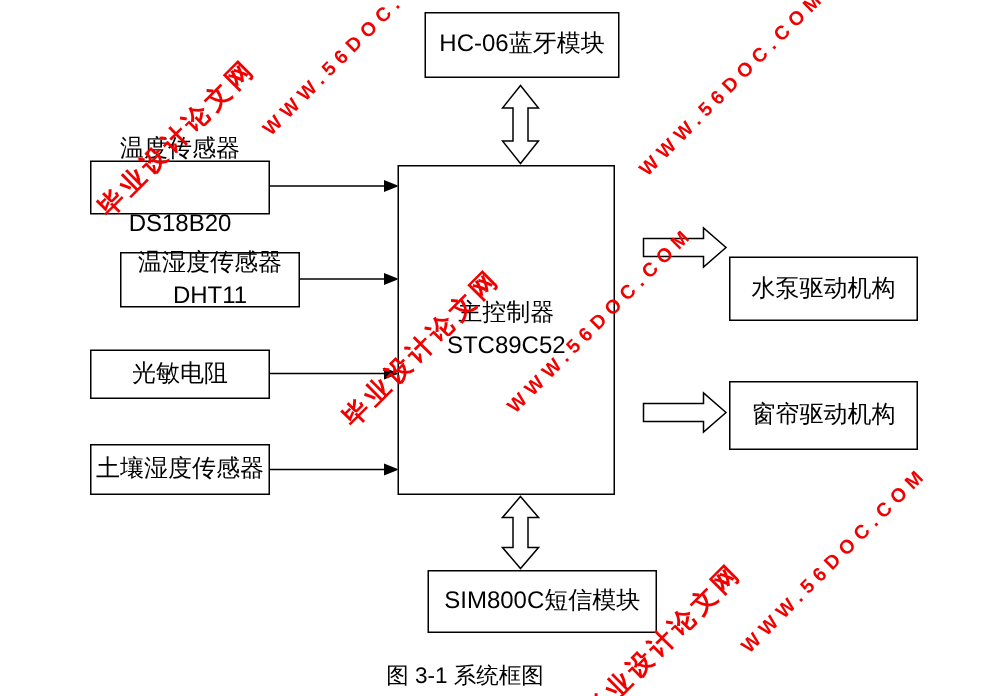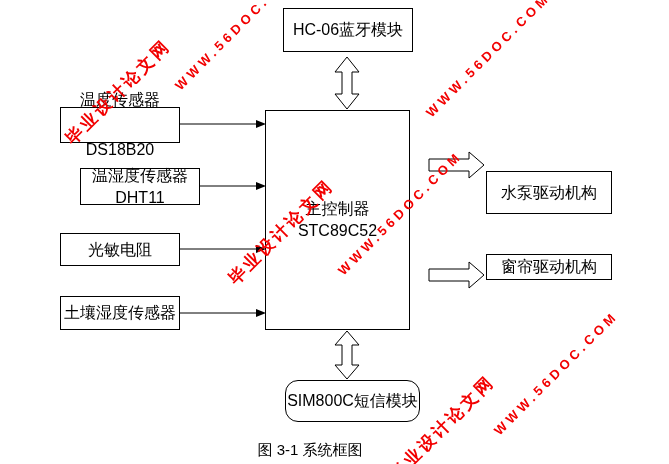--- a/index.html
+++ b/index.html
@@ -20,27 +20,27 @@
     align-items:center;
     justify-content:center;
     font-size:16px;
     line-height:1.35;
     text-align:center;
     box-sizing:border-box;
     z-index:2;
   }
   .b-top {left:283px;top:8px;  width:130px;height:44px;}
   .b-ctrl{left:265px;top:110px;width:145px;height:220px;}
-  .b-bot {left:285px;top:380px;width:135px;height:42px;border-radius:13px;}
+  .b-bot {left:285px;top:380px;width:153px;height:42px;}
   .b-l1{left:60px;top:107px;width:120px;height:36px;gap:28px;}
   .b-l2{left:60px;top:168px;width:120px;height:37px;margin-left:20px;}
   .b-l3{left:60px;top:233px;width:120px;height:33px;}
   .b-l4{left:60px;top:296px;width:120px;height:34px;}
   .b-r1{left:486px;top:143px;width:126px;height:43px;margin-top:28px;}
-  .b-r2{left:486px;top:254px;width:126px;height:26px;}
+  .b-r2{left:486px;top:254px;width:126px;height:46px;}
   .arrow{position:absolute;z-index:1;}
   .a-top{left:334px;top:56px;width:26px;height:54px;}
   .a-bot{left:334px;top:330px;width:26px;height:50px;}
   .a-r1{left:428px;top:150px;width:58px;height:30px;}
   .a-r2{left:428px;top:260px;width:58px;height:30px;}
   .a-l1{left:180px;top:118px;width:86px;height:12px;}
   .a-l2{left:180px;top:180px;width:86px;height:12px;}
   .a-l3{left:180px;top:243px;width:86px;height:12px;}
   .a-l4{left:180px;top:307px;width:86px;height:12px;}
   .caption{

